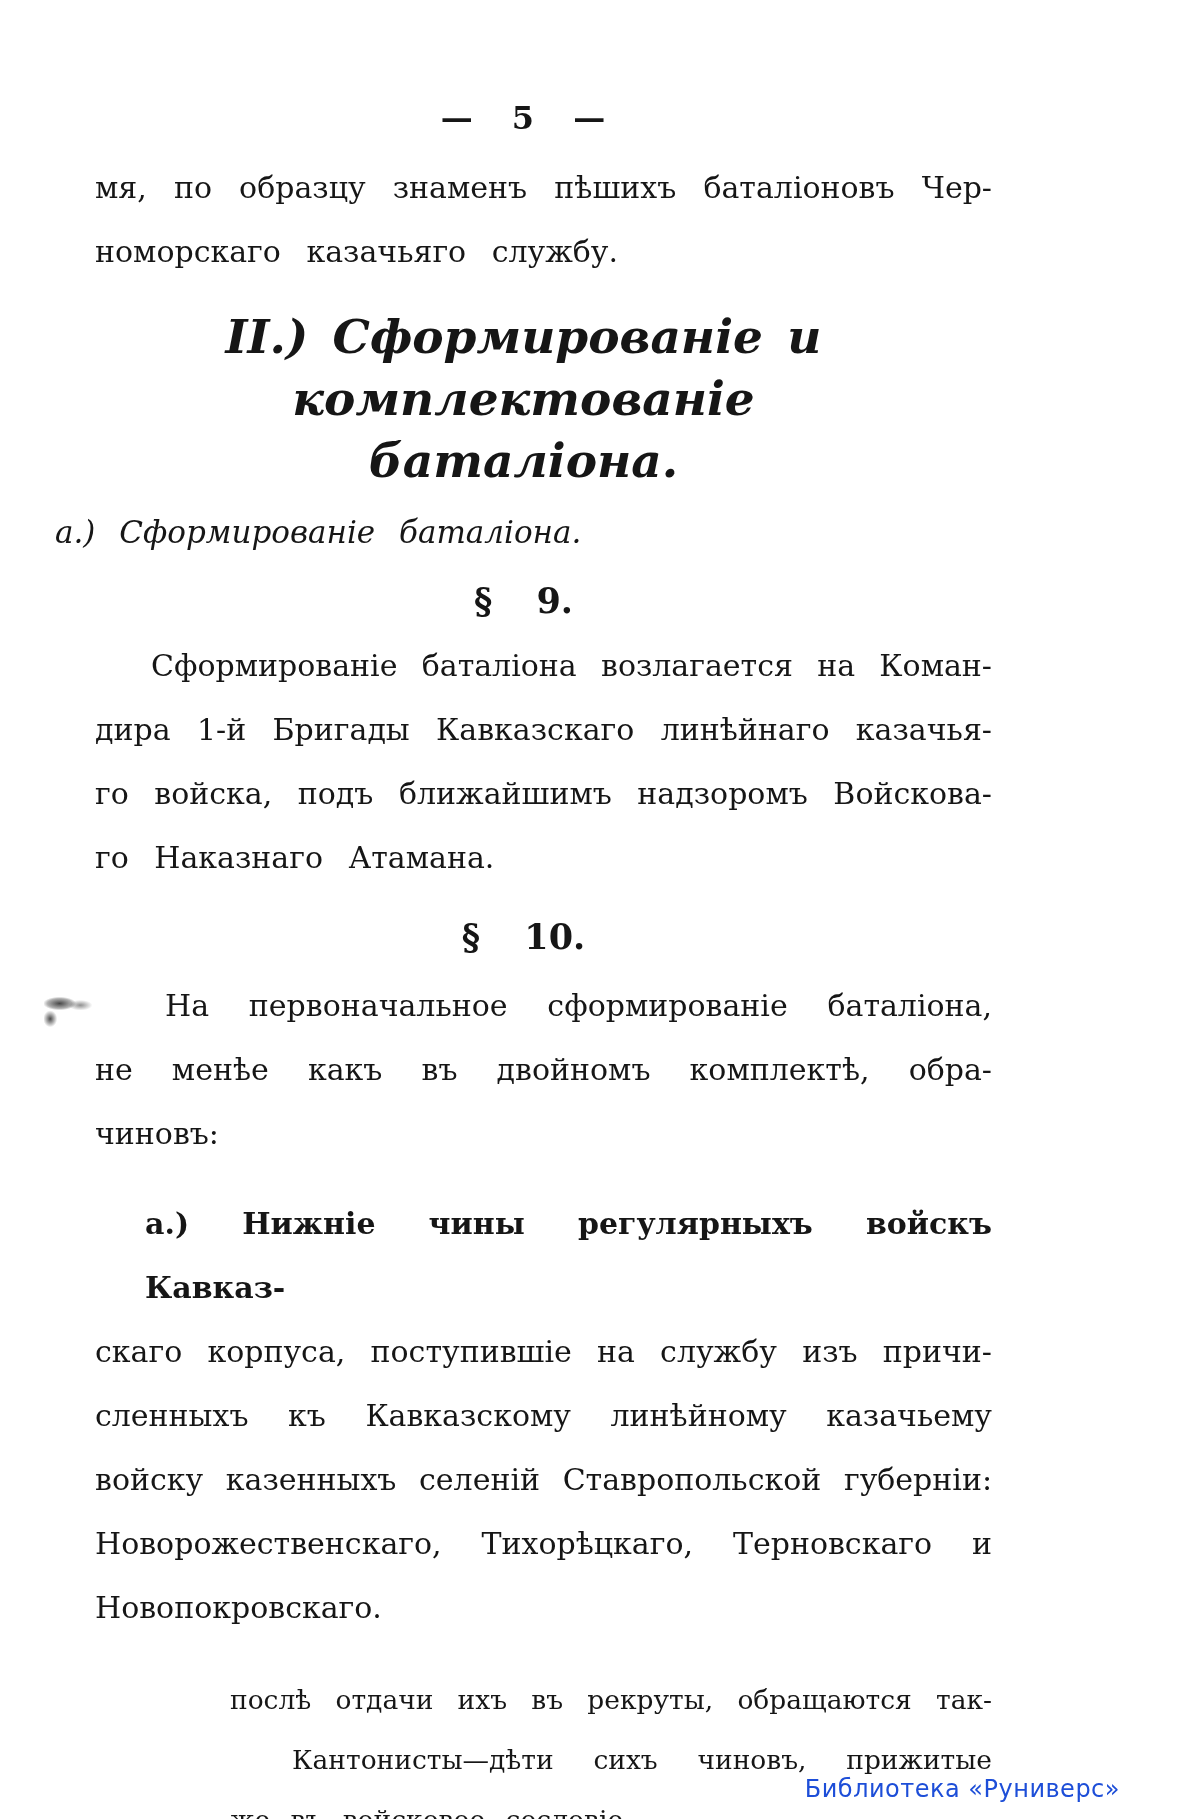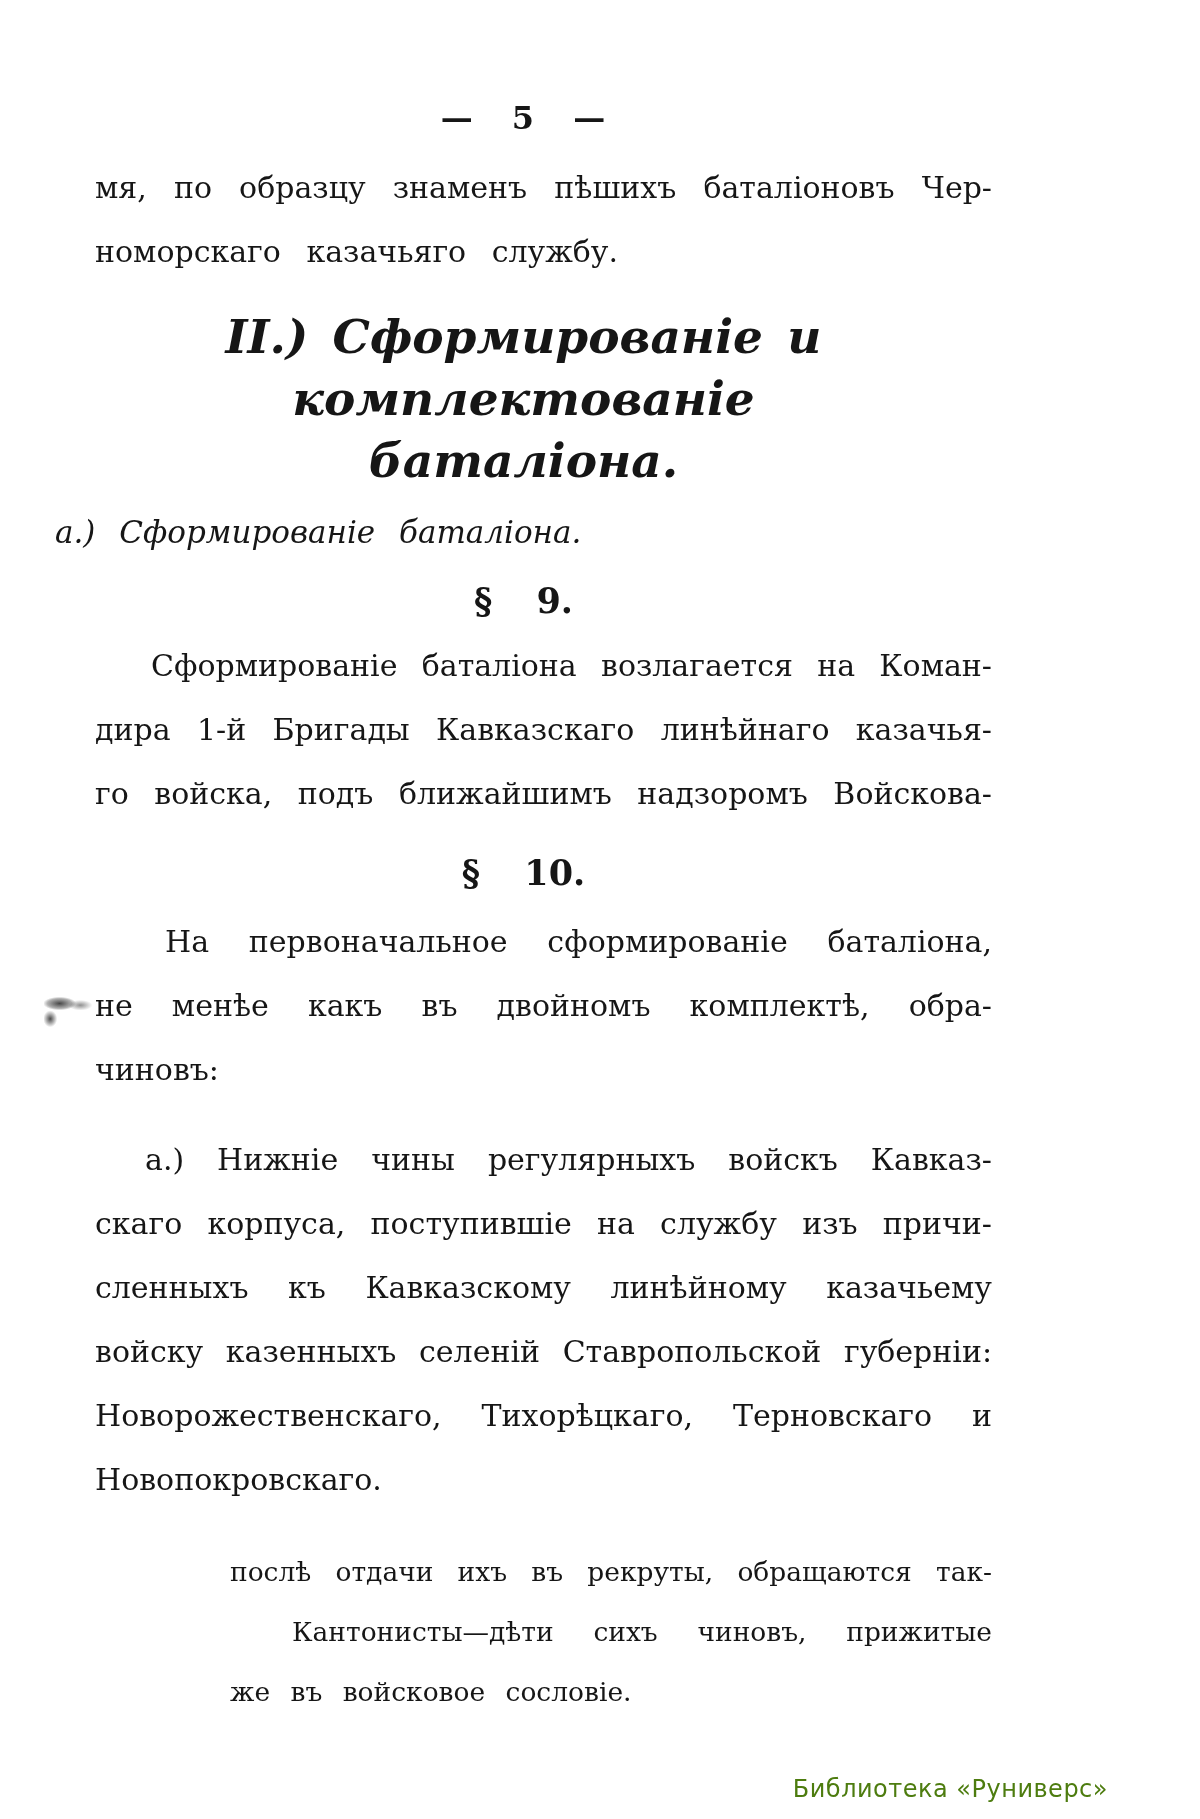--- a/index.html
+++ b/index.html
@@ -38,21 +38,21 @@
     word-spacing: 6px;
     margin-left: 40px;
   }
   .line.left {
     text-align: left;
     text-align-last: left;
     word-spacing: 16px;
   }
   .indent-a { padding-left: 56px; }
   .indent-b { padding-left: 70px; }
-  .indent-c { padding-left: 50px; }
+  .indent-c { padding-left: 50px; font-weight: bold; }
   .intro { margin-top: 20px; }
   .section-heading {
     margin-top: 22px;
     font-weight: bold;
     font-style: italic;
     font-size: 47px;
     line-height: 62px;
     text-align: center;
     word-spacing: 8px;
   }
@@ -81,25 +81,25 @@
   }
   .note .line {
     font-size: 26.5px;
     line-height: 60px;
     word-spacing: 8px;
   }
   .note .line.left { word-spacing: 12px; }
   .note .indent-d { padding-left: 62px; }
   .footer-watermark {
     position: absolute;
-    right: 92px;
+    right: 80px;
     bottom: 16px;
     font-family: "DejaVu Sans", "Liberation Sans", sans-serif;
     font-size: 24px;
-    color: #4d7c0f;
+    color: #1d4ed8;
     letter-spacing: 0.5px;
   }
   .ink-smudge {
     position: absolute;
     left: 44px;
     top: 995px;
     width: 52px;
     height: 34px;
     background:
       radial-gradient(ellipse 22px 9px at 30% 25%, rgba(40,40,40,0.85) 0%, rgba(60,60,60,0.4) 55%, transparent 75%),
@@ -126,20 +126,21 @@
   </div>
 
   <div class="subsection-heading">а.) Сформированіе баталіона.</div>
 
   <div class="paragraph-label">§ 9.</div>
 
   <div class="paragraph">
     <div class="line indent-a">Сформированіе баталіона возлагается на Коман-</div>
     <div class="line">дира 1-й Бригады Кавказскаго линѣйнаго казачья-</div>
     <div class="line">го войска, подъ ближайшимъ надзоромъ Войскова-</div>
+    <div class="line left">го Наказнаго Атамана.</div>
   </div>
 
   <div class="paragraph-label">§ 10.</div>
 
   <div class="paragraph para-10">
     <div class="line indent-b">На первоначальное сформированіе баталіона,</div>
     <div class="line">не менѣе какъ въ двойномъ комплектѣ, обра-</div>
     <div class="line left">чиновъ:</div>
   </div>
 

